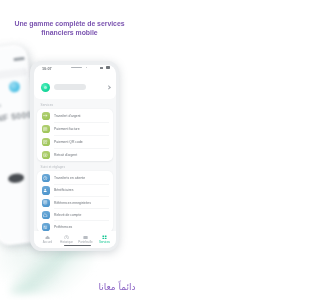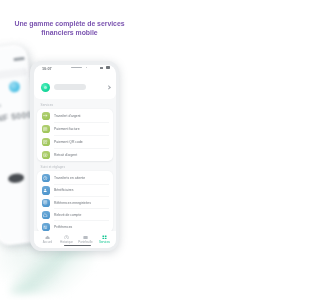--- a/index.html
+++ b/index.html
@@ -246,13 +246,14 @@
                 </svg>
               </div>
               <div class="nlab">Services</div>
             </div>
           </div>
         <div class="home"></div>
       </div>
     </div>
   </div>
 
+  <div class="watermark">دائماً معانا</div>
 </div>
 
 </body></html>

